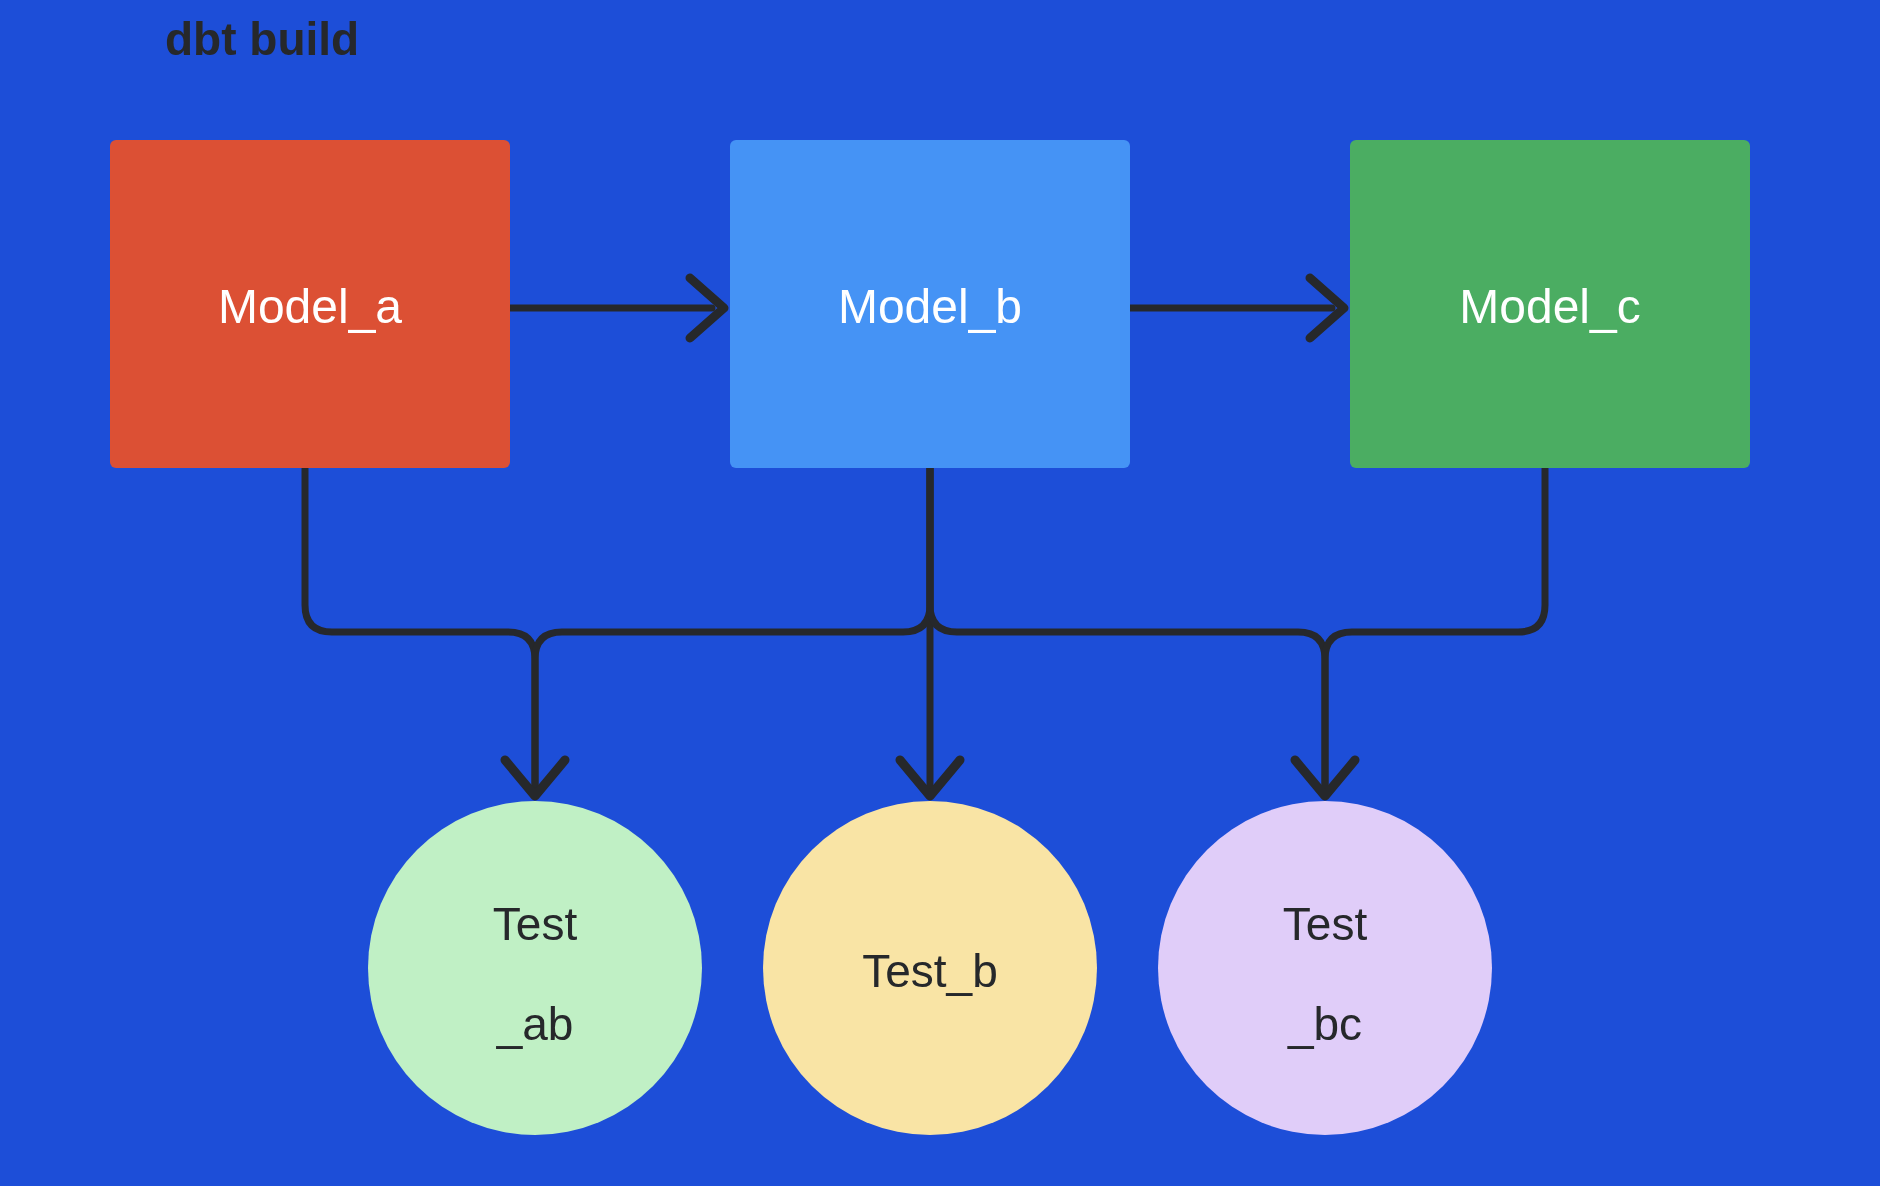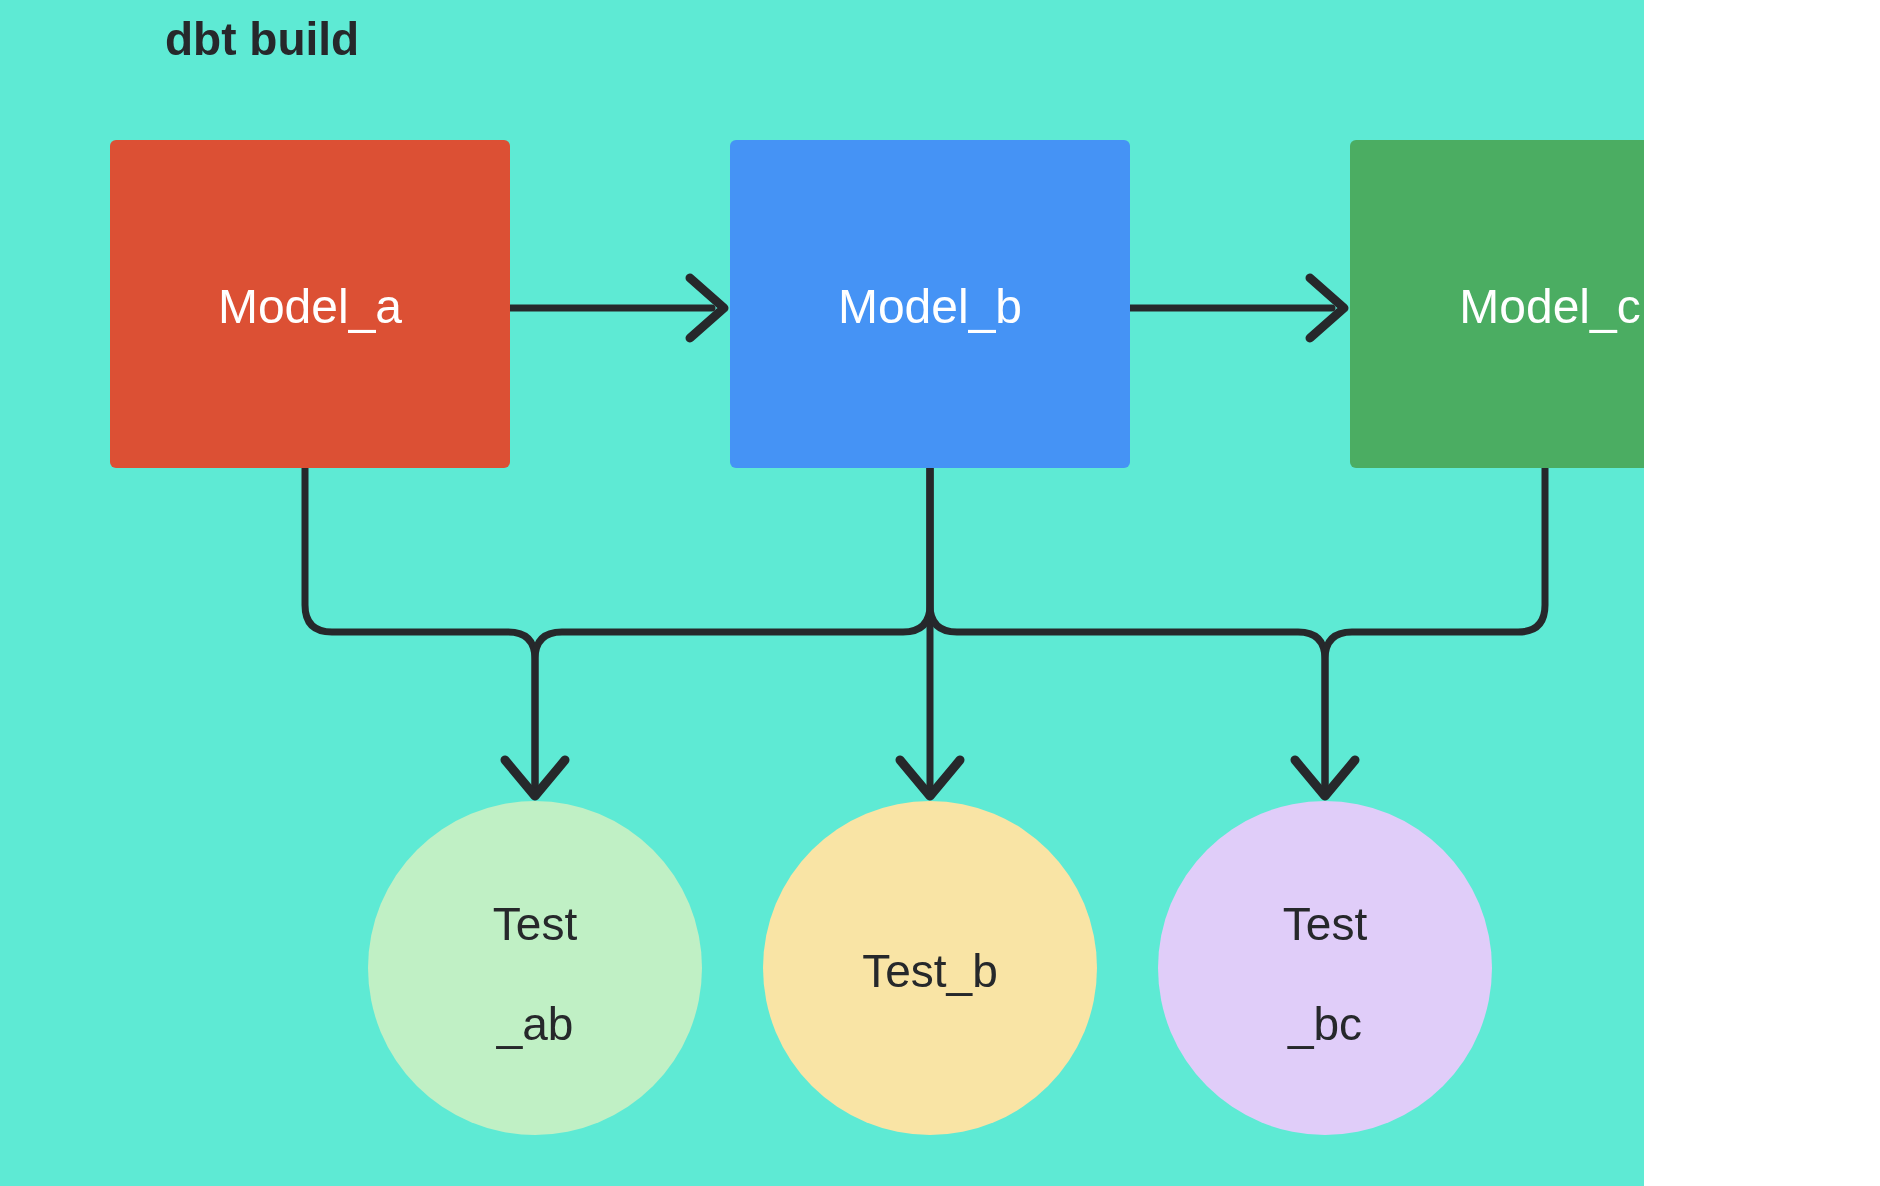--- a/index.html
+++ b/index.html
@@ -5,23 +5,23 @@
   html, body {
     margin: 0;
     padding: 0;
     background: #ffffff;
   }
   body {
     font-family: "Liberation Sans", sans-serif;
   }
   #canvas {
     position: relative;
-    width: 1644px;
+    width: 1880px;
     height: 1186px;
-    background: #5eead4;
+    background: #1d4ed8;
     overflow: hidden;
   }
   #diagram-svg {
     position: absolute;
     left: 0;
     top: 0;
     width: 1880px;
     height: 1186px;
     display: block;
   }

